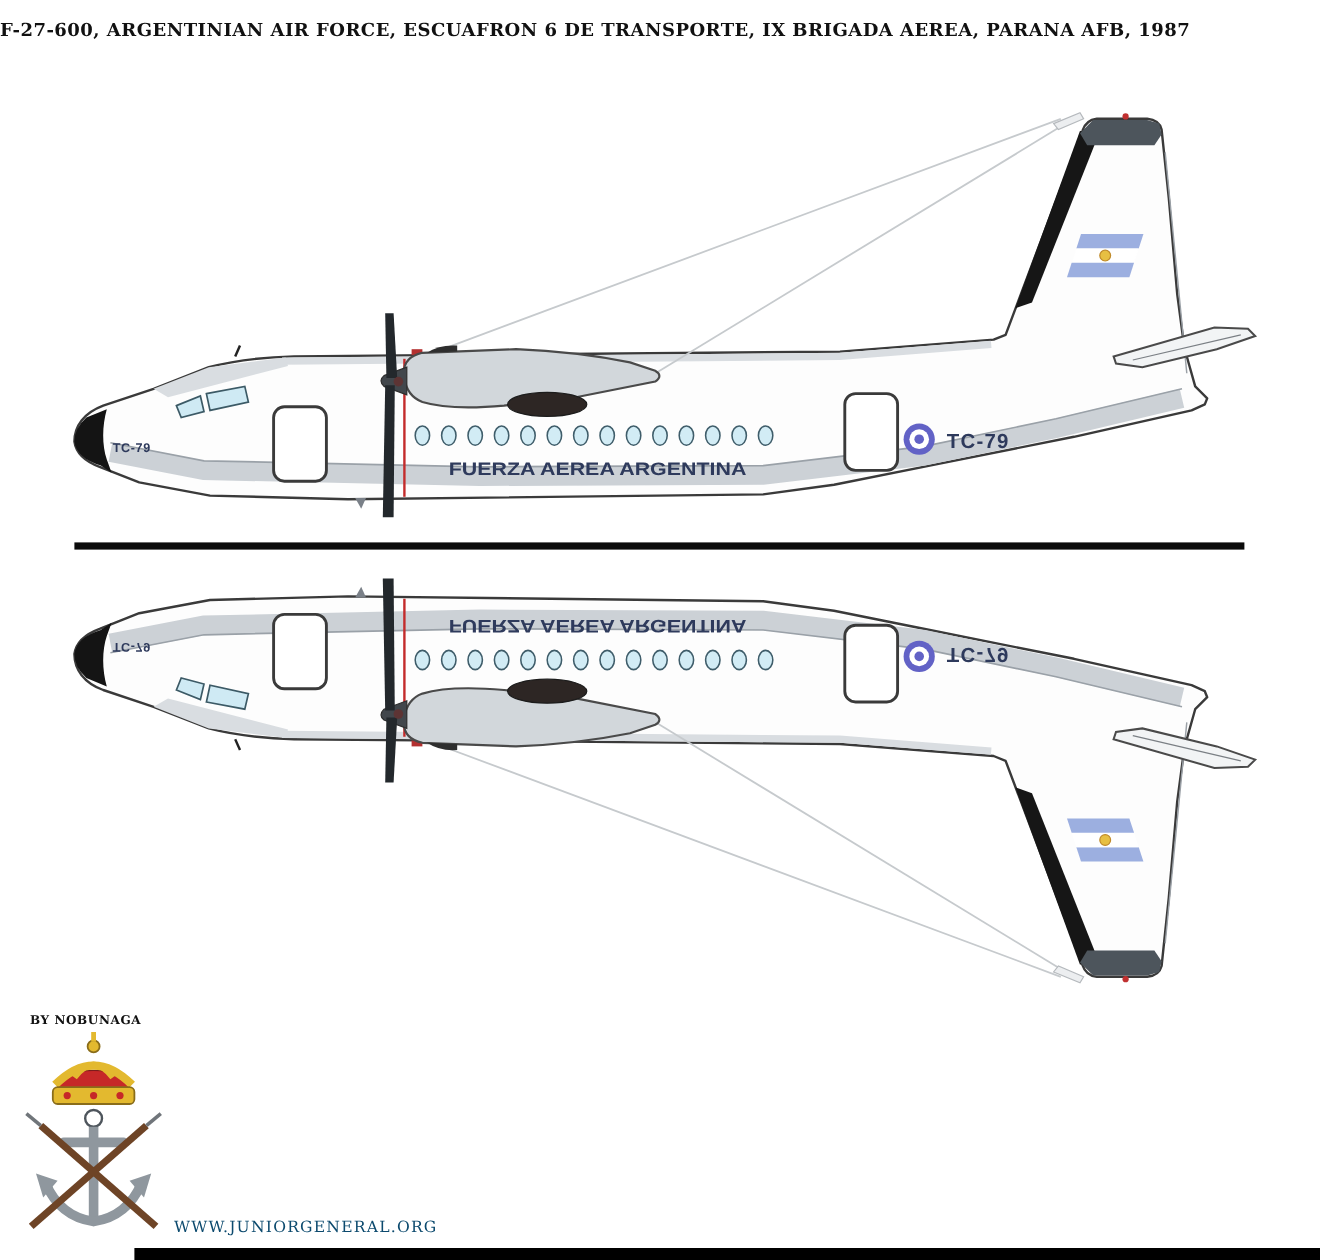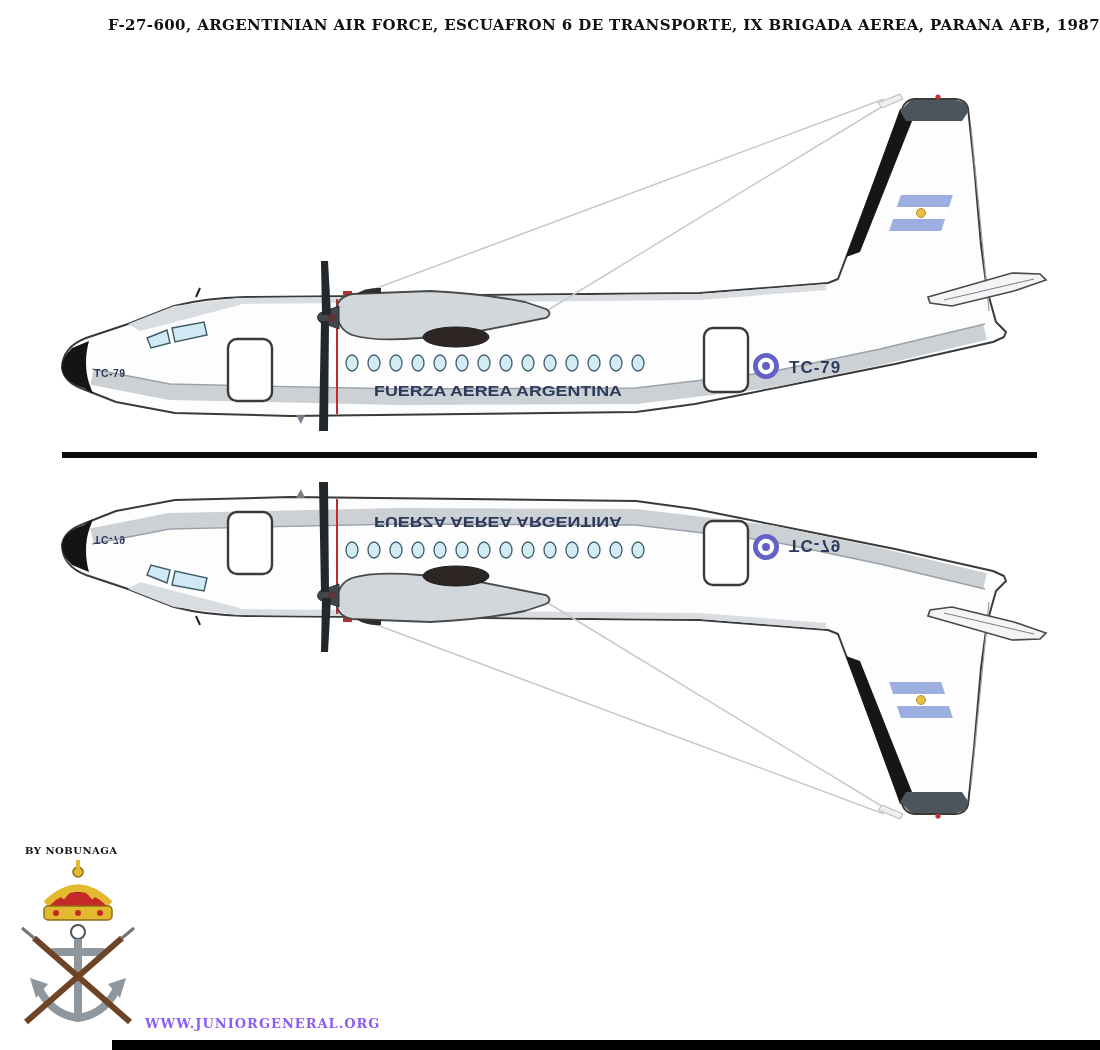--- a/index.html
+++ b/index.html
@@ -5,21 +5,21 @@
   html, body { margin: 0; padding: 0; }
   body {
     width: 1100px; height: 1050px;
     position: relative;
     background: #ffffff;
     font-family: "DejaVu Serif", serif;
     overflow: hidden;
   }
   .page-title {
     position: absolute; top: 16px; left: 0;
-    width: 100%; text-align: right;
+    width: 100%; text-align: left;
     font-weight: bold; font-size: 15px;
     letter-spacing: 0.4px; color: #111;
     white-space: nowrap;
   }
   .plane {
     position: absolute; left: 0;
     width: 1100px; height: 370px;
   }
   #plane-top { top: 85px; }
   #plane-bottom { top: 458px; }
@@ -29,21 +29,21 @@
   }
   .credit {
     position: absolute; left: 25px; top: 845px;
     font-weight: bold; font-size: 10px; letter-spacing: 0.5px; color: #111;
   }
   .crest {
     position: absolute; left: 8px; top: 860px;
   }
   .website {
     position: absolute; left: 145px; top: 1016px;
-    font-weight: bold; font-size: 13px; letter-spacing: 1px; color: #8b5cf6;
+    font-weight: normal; font-size: 13px; letter-spacing: 1px; color: #0c4a6e;
     white-space: nowrap;
   }
   .bottombar {
     position: absolute; left: 112px; top: 1040px;
     width: 988px; height: 10px; background: #000;
   }
 </style>
 </head>
 <body>
 

